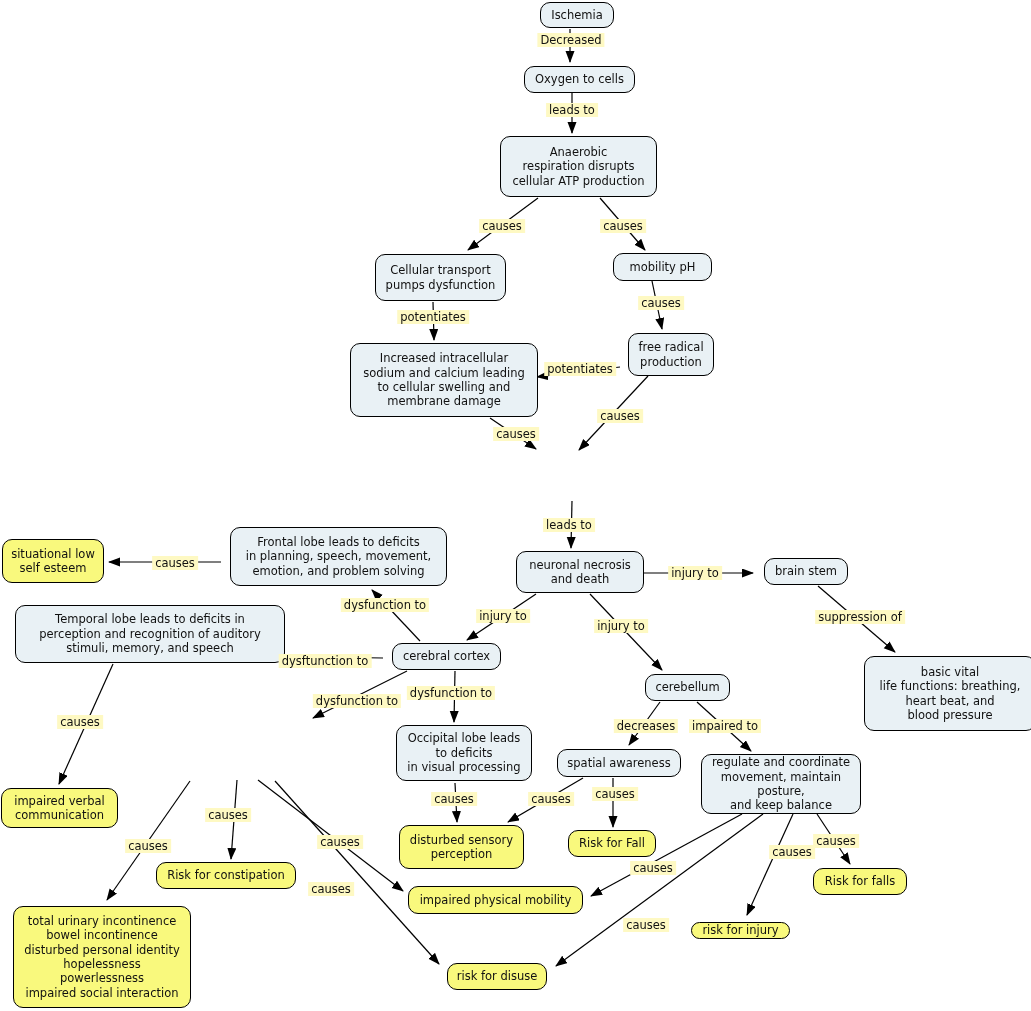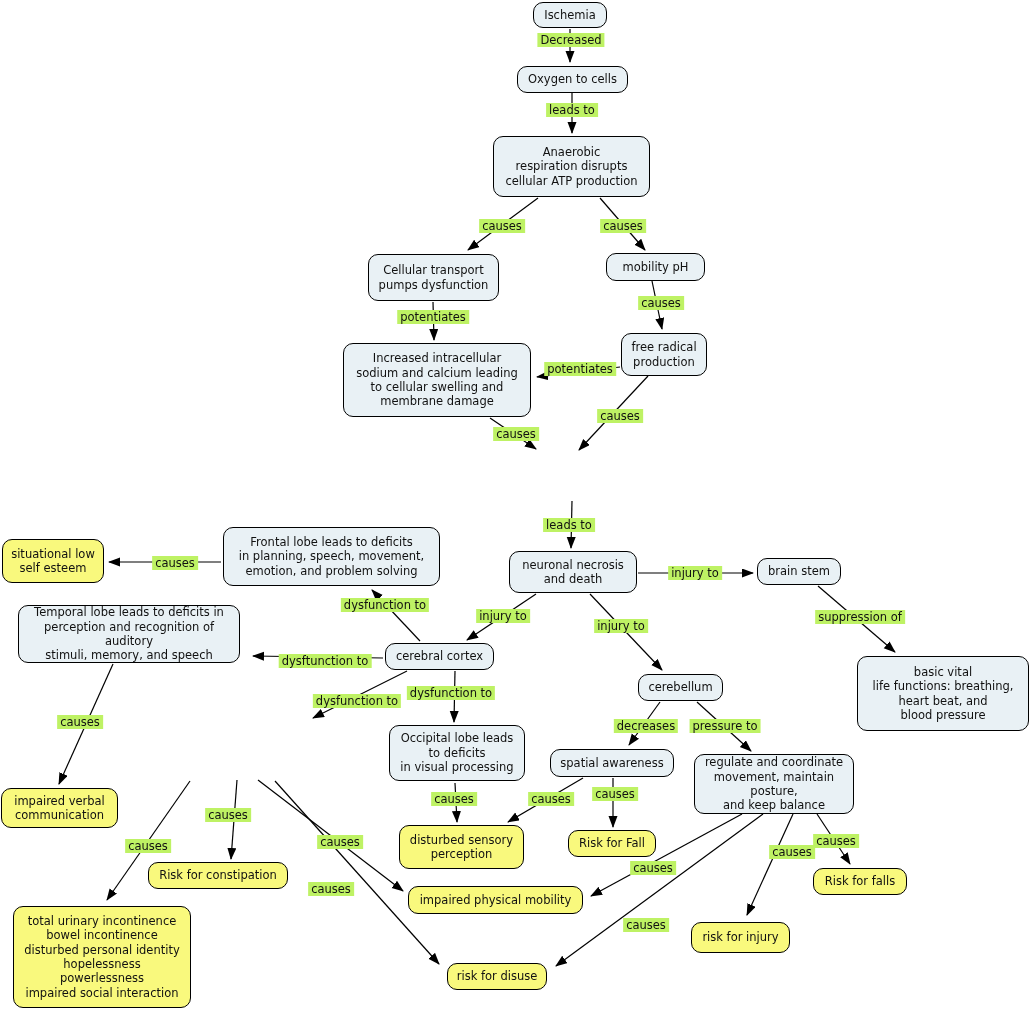--- a/index.html
+++ b/index.html
@@ -25,26 +25,26 @@
     display: flex;
     align-items: center;
     justify-content: center;
     text-align: center;
     white-space: pre-line;
     font-size: 11.5px;
     line-height: 1.25;
     color: #111;
     padding: 2px 4px;
   }
-  .concept { background: var(--concept-fill, #e9f1f5); }
+  .concept { background: var(--concept-fill, #e9f1f5); margin-left: 7px; }
   .outcome { background: var(--outcome-fill, #f9f97d); }
   .edge-label {
     position: absolute;
     transform: translate(-50%, -50%);
-    background: #bef264;
+    background: #fef9c3;
     padding: 0 3px;
     font-size: 11.5px;
     color: #111;
     white-space: nowrap;
   }
 </style>
 </head>
 <body>
 
 <div id="canvas">
@@ -103,21 +103,21 @@
 to cellular swelling and
 membrane damage</div>
   <div class="node concept" style="left:621px;top:333px;width:86px;height:43px">free radical
 production</div>
   <div class="node concept" style="left:509px;top:551px;width:128px;height:42px">neuronal necrosis
 and death</div>
   <div class="node concept" style="left:757px;top:558px;width:84px;height:27px">brain stem</div>
   <div class="node concept" style="left:223px;top:527px;width:217px;height:59px">Frontal lobe leads to deficits
 in planning, speech, movement,
 emotion, and problem solving</div>
-  <div class="node concept" style="left:18px;top:605px;width:222px;height:58px">Temporal lobe leads to deficits in
+  <div class="node concept" style="left:8px;top:605px;width:270px;height:58px">Temporal lobe leads to deficits in
 perception and recognition of auditory
 stimuli, memory, and speech</div>
   <div class="node concept" style="left:385px;top:643px;width:109px;height:27px">cerebral cortex</div>
   <div class="node concept" style="left:857px;top:656px;width:172px;height:75px">basic vital
 life functions: breathing,
 heart beat, and
 blood pressure</div>
   <div class="node concept" style="left:638px;top:674px;width:85px;height:27px">cerebellum</div>
   <div class="node concept" style="left:389px;top:725px;width:136px;height:56px">Occipital lobe leads
 to deficits
@@ -127,24 +127,24 @@
 movement, maintain posture,
 and keep balance</div>
 
   <div class="node outcome" style="left:2px;top:539px;width:102px;height:44px">situational low
 self esteem</div>
   <div class="node outcome" style="left:1px;top:788px;width:117px;height:40px">impaired verbal
 communication</div>
   <div class="node outcome" style="left:399px;top:825px;width:125px;height:44px">disturbed sensory
 perception</div>
   <div class="node outcome" style="left:568px;top:830px;width:88px;height:27px">Risk for Fall</div>
-  <div class="node outcome" style="left:148px;top:862px;width:140px;height:27px">Risk for constipation</div>
+  <div class="node outcome" style="left:156px;top:862px;width:140px;height:27px">Risk for constipation</div>
   <div class="node outcome" style="left:408px;top:886px;width:175px;height:28px">impaired physical mobility</div>
   <div class="node outcome" style="left:813px;top:868px;width:94px;height:27px">Risk for falls</div>
-  <div class="node outcome" style="left:691px;top:922px;width:99px;height:31px">risk for injury</div>
+  <div class="node outcome" style="left:691px;top:922px;width:99px;height:17px">risk for injury</div>
   <div class="node outcome" style="left:13px;top:906px;width:178px;height:102px">total urinary incontinence
 bowel incontinence
 disturbed personal identity
 hopelessness
 powerlessness
 impaired social interaction</div>
   <div class="node outcome" style="left:447px;top:963px;width:100px;height:27px">risk for disuse</div>
 
   <span class="edge-label" style="left:571px;top:40px">Decreased</span>
   <span class="edge-label" style="left:572px;top:110px">leads to</span>
@@ -160,21 +160,21 @@
   <span class="edge-label" style="left:503px;top:616px">injury to</span>
   <span class="edge-label" style="left:621px;top:626px">injury to</span>
   <span class="edge-label" style="left:860px;top:617px">suppression of</span>
   <span class="edge-label" style="left:175px;top:563px">causes</span>
   <span class="edge-label" style="left:385px;top:605px">dysfunction to</span>
   <span class="edge-label" style="left:325px;top:661px">dysftunction to</span>
   <span class="edge-label" style="left:357px;top:701px">dysfunction to</span>
   <span class="edge-label" style="left:451px;top:693px">dysfunction to</span>
   <span class="edge-label" style="left:80px;top:722px">causes</span>
   <span class="edge-label" style="left:646px;top:726px">decreases</span>
-  <span class="edge-label" style="left:725px;top:726px">pressure to</span>
+  <span class="edge-label" style="left:725px;top:726px">impaired to</span>
   <span class="edge-label" style="left:454px;top:799px">causes</span>
   <span class="edge-label" style="left:551px;top:799px">causes</span>
   <span class="edge-label" style="left:615px;top:794px">causes</span>
   <span class="edge-label" style="left:228px;top:815px">causes</span>
   <span class="edge-label" style="left:148px;top:846px">causes</span>
   <span class="edge-label" style="left:340px;top:842px">causes</span>
   <span class="edge-label" style="left:331px;top:889px">causes</span>
   <span class="edge-label" style="left:653px;top:868px">causes</span>
   <span class="edge-label" style="left:646px;top:925px">causes</span>
   <span class="edge-label" style="left:792px;top:852px">causes</span>

